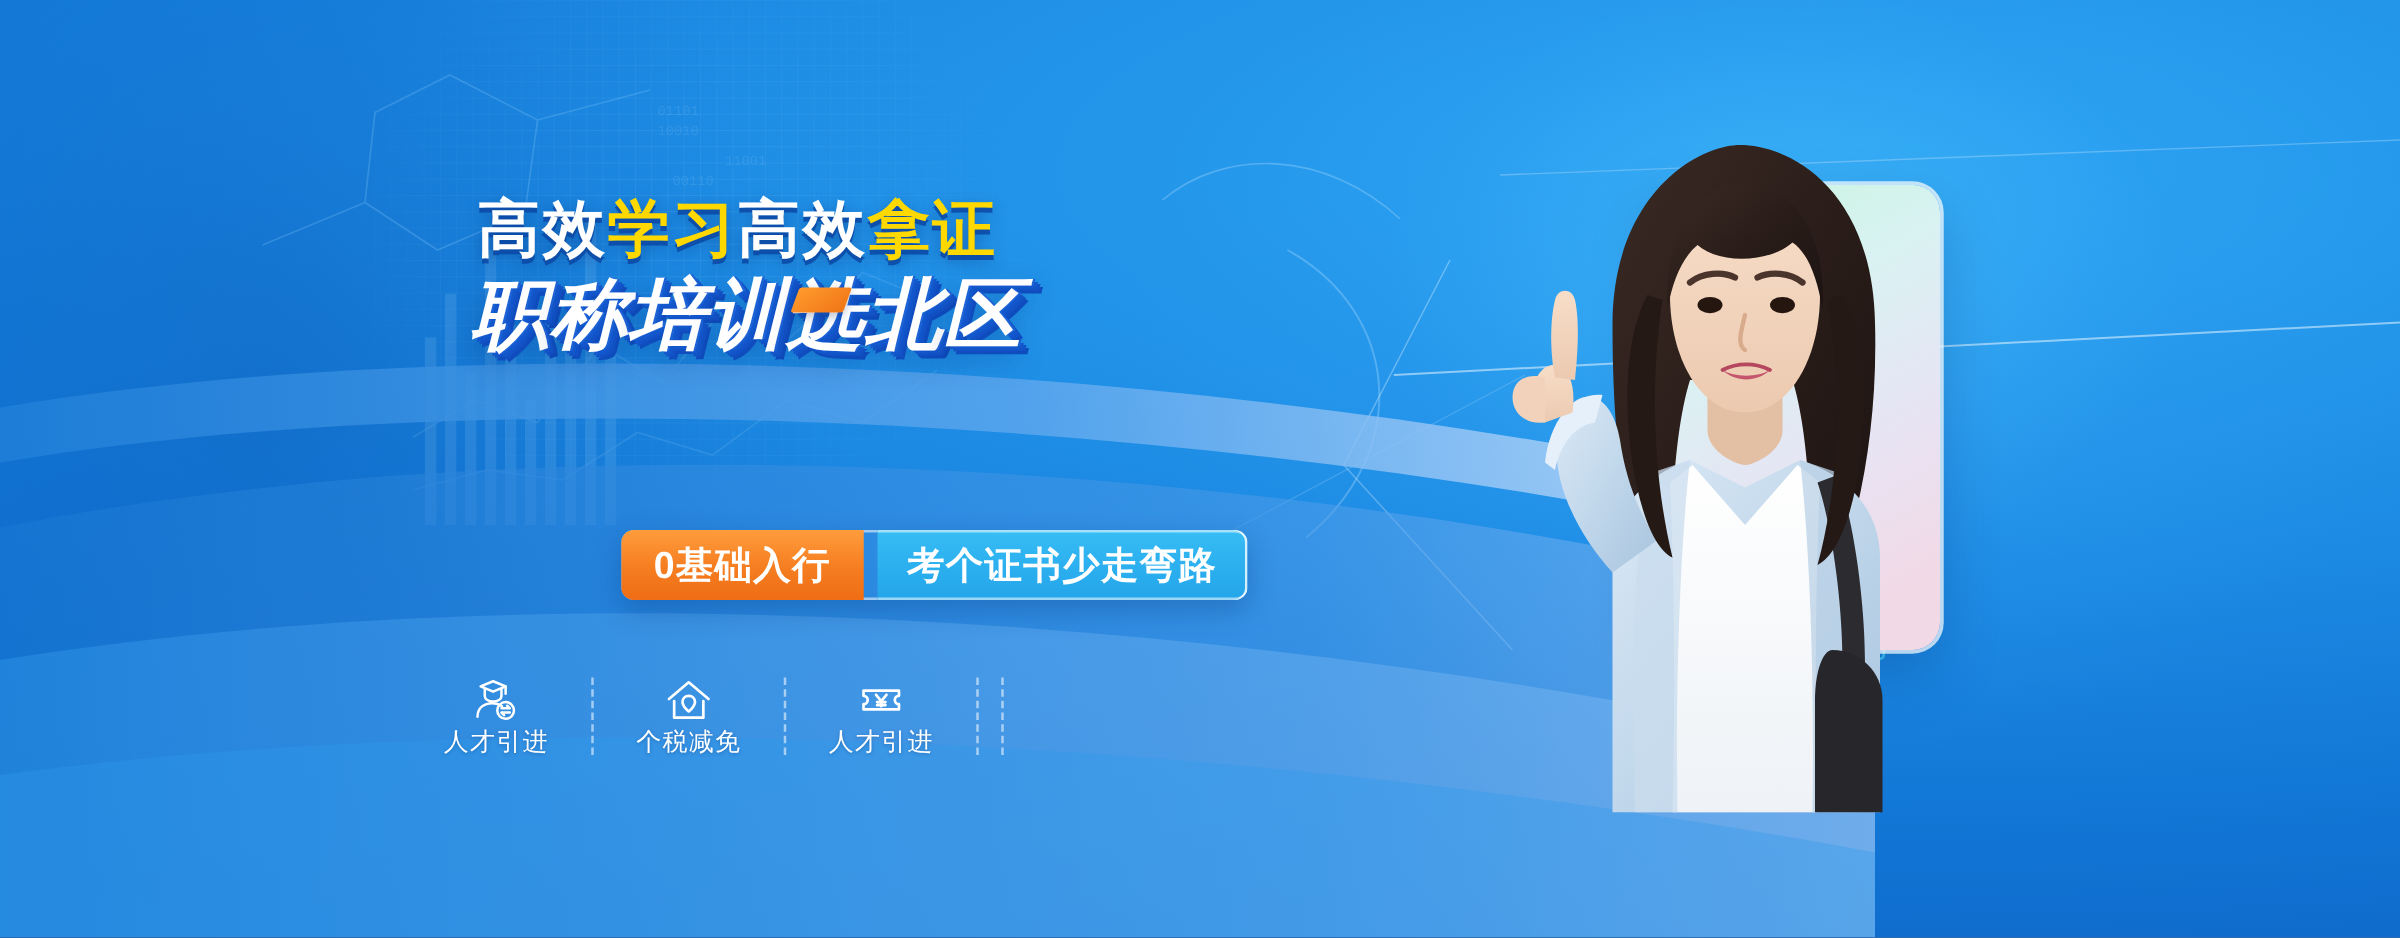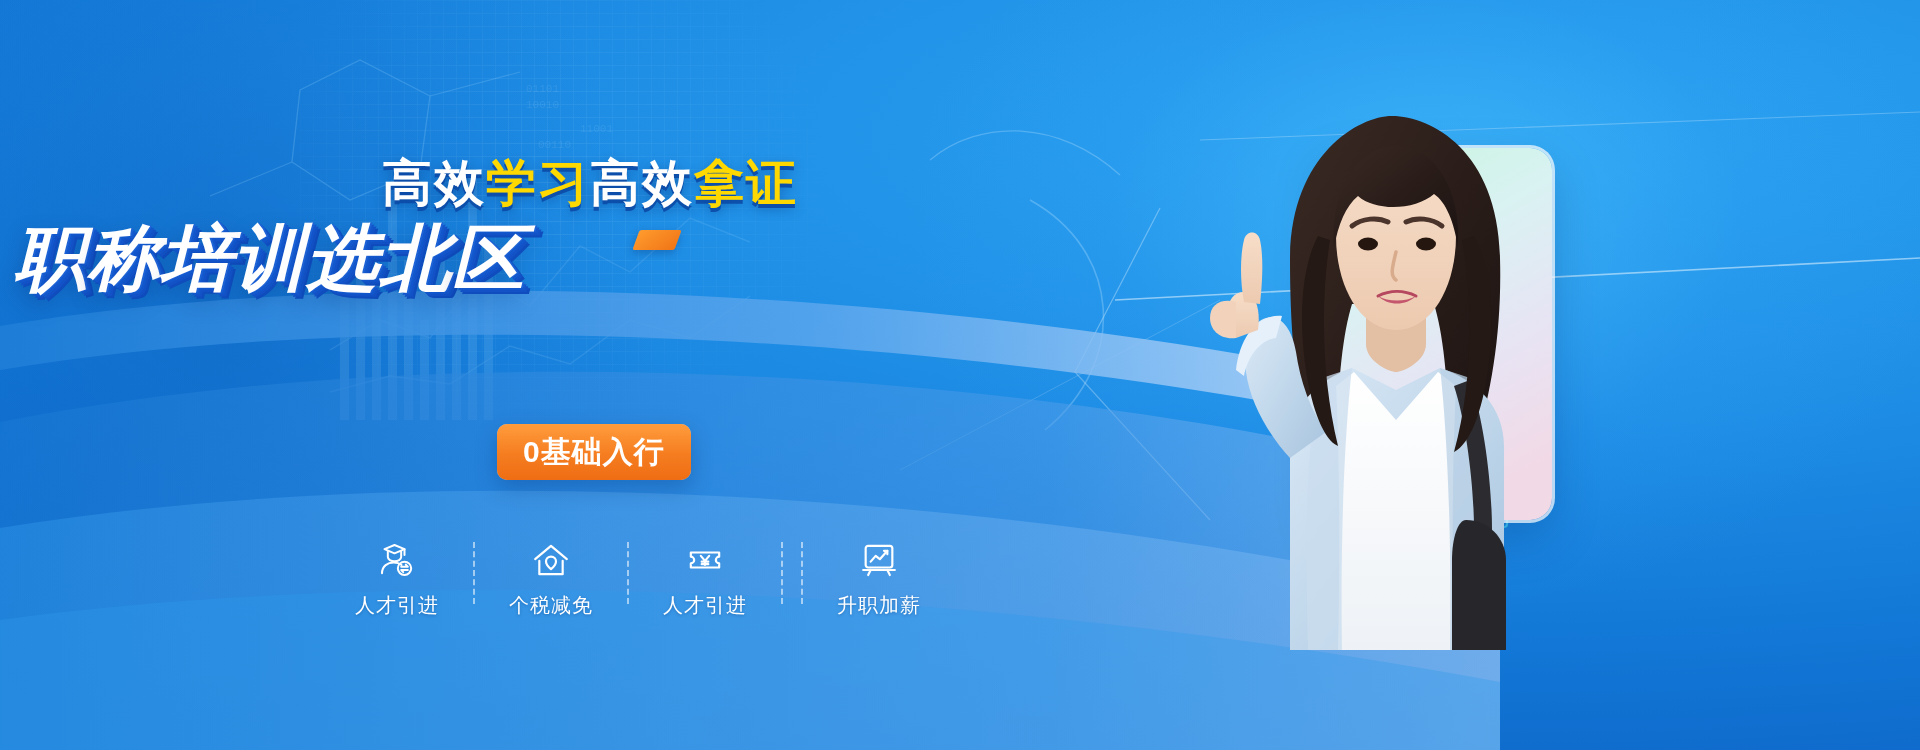--- a/index.html
+++ b/index.html
@@ -76,23 +76,23 @@
     white-space:nowrap;
   }
   .line1 .w{color:#ffffff;}
   .line1 .y{color:#ffd800;}
   .line1 span{
     text-shadow:0 4px 0 rgba(10,72,165,.85), 0 5px 12px rgba(4,46,120,.45);
   }
 
   .line2{
     position:absolute;left:0;right:0;top:222px;
-    text-align:left;
+    text-align:center;
     white-space:nowrap;
-    font-size:72px;line-height:1;
+    font-size:62px;line-height:1;
     font-weight:bold;letter-spacing:1px;
     font-family:"Liberation Sans","DejaVu Sans",sans-serif;
     font-style:italic;
     margin-left:14px;
   }
   .line2 .ch{
     position:relative;display:inline-block;
     color:#ffffff;
     text-shadow:
       2px 0 0 #1e63d6, 4px 2px 0 #1357cc,
@@ -135,21 +135,21 @@
   }
 
   
   .features{
     position:absolute;left:330px;top:540px;
     display:flex;align-items:flex-start;
   }
   .feature{
     width:134px;
     display:flex;flex-direction:column;align-items:center;
-    gap:12px;
+    gap:0;
   }
   .feature .ico{
     width:40px;height:40px;display:block;
   }
   .feature .lbl{
     color:#ffffff;font-size:20px;letter-spacing:1px;white-space:nowrap;
     text-shadow:0 1px 3px rgba(6,44,110,.35);
   }
   .divider{
     width:0;height:62px;margin:2px 9px 0 9px;
@@ -361,20 +361,21 @@
       <span class="w">高效</span><span class="y">学习</span><span class="w">高效</span><span class="y">拿证</span>
     </div>
 
     <div class="line2">
       <span class="ch">职</span><span class="ch">称</span><span class="ch">培</span><span class="ch">训</span><span class="ch">选</span><span class="ch">北</span><span class="ch">区</span>
     </div>
     <div class="accent-mark"></div>
 
     <div class="pill">
       <div class="pill-left">0基础入行</div>
+      <div class="pill-right">考个证书少走弯路</div>
     </div>
 
     <div class="features">
 
       <div class="feature">
         <svg class="ico" viewBox="0 0 48 48">
           <g fill="none" stroke="#ffffff" stroke-width="2.4" stroke-linecap="round" stroke-linejoin="round">
             <path d="M9 11 L21 6 L33 11 L21 16 Z"></path>
             <path d="M13 13.5 L13 20.5 A8 5 0 0 0 29 20.5 L29 13.5"></path>
             <path d="M33 11 L33 18"></path>
@@ -409,28 +410,16 @@
           </g>
         </svg>
         <div class="lbl">人才引进</div>
       </div>
 
       <div class="divider"></div>
 
 
       <div class="divider"></div>
 
-      <div class="feature">
-        <svg class="ico" viewBox="0 0 48 48">
-          <g fill="none" stroke="#ffffff" stroke-width="2.6" stroke-linecap="round" stroke-linejoin="round">
-            <rect x="8" y="7" width="32" height="26" rx="3"></rect>
-            <path d="M14 26 L20 19 L25 23 L34 13"></path>
-            <path d="M30 13 L34 13 L34 17"></path>
-            <path d="M5 36 L43 36"></path>
-            <path d="M14 36 L11 42 M34 36 L37 42"></path>
-          </g>
-        </svg>
-        <div class="lbl">升职加薪</div>
-      </div>
 
     </div>
   </div>
 </div>
 
 </body></html>

